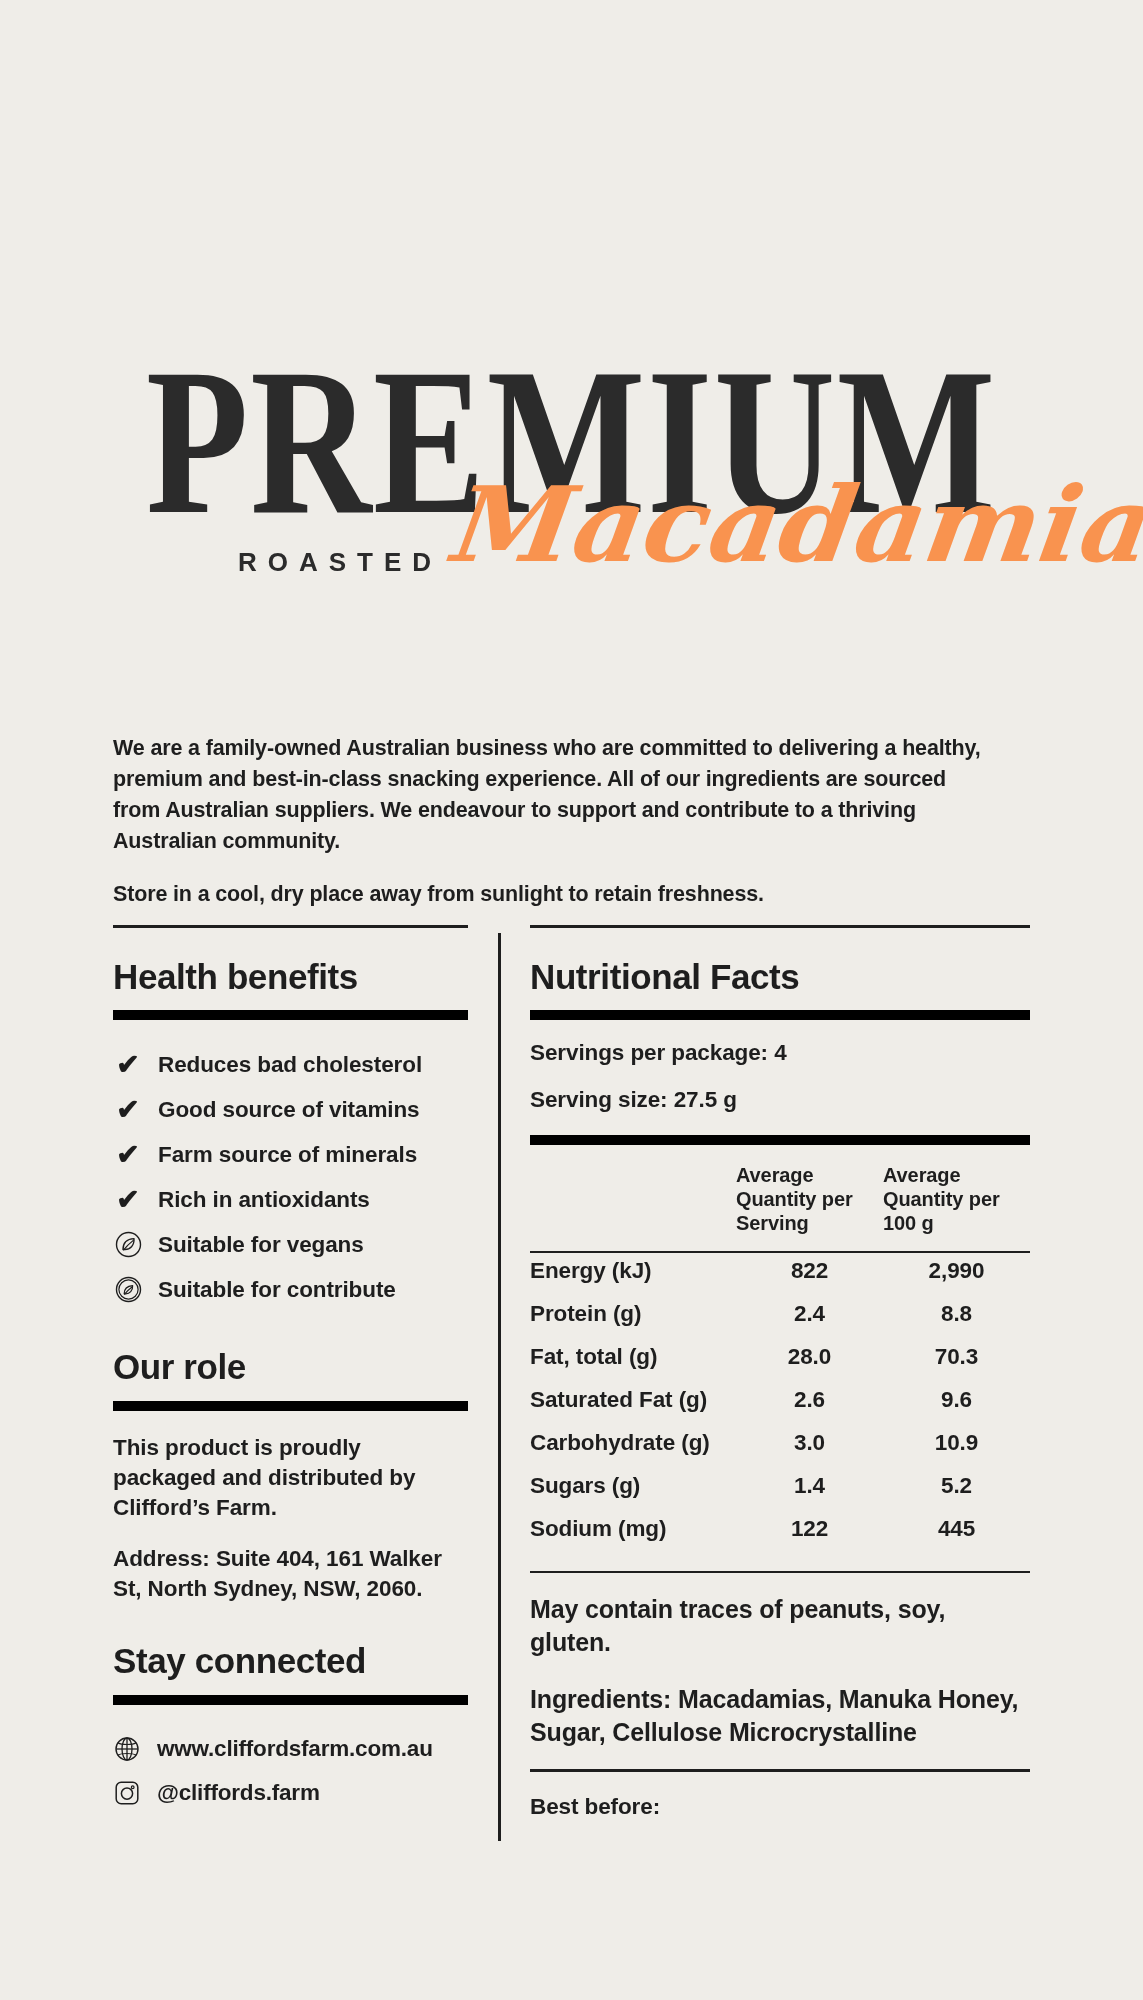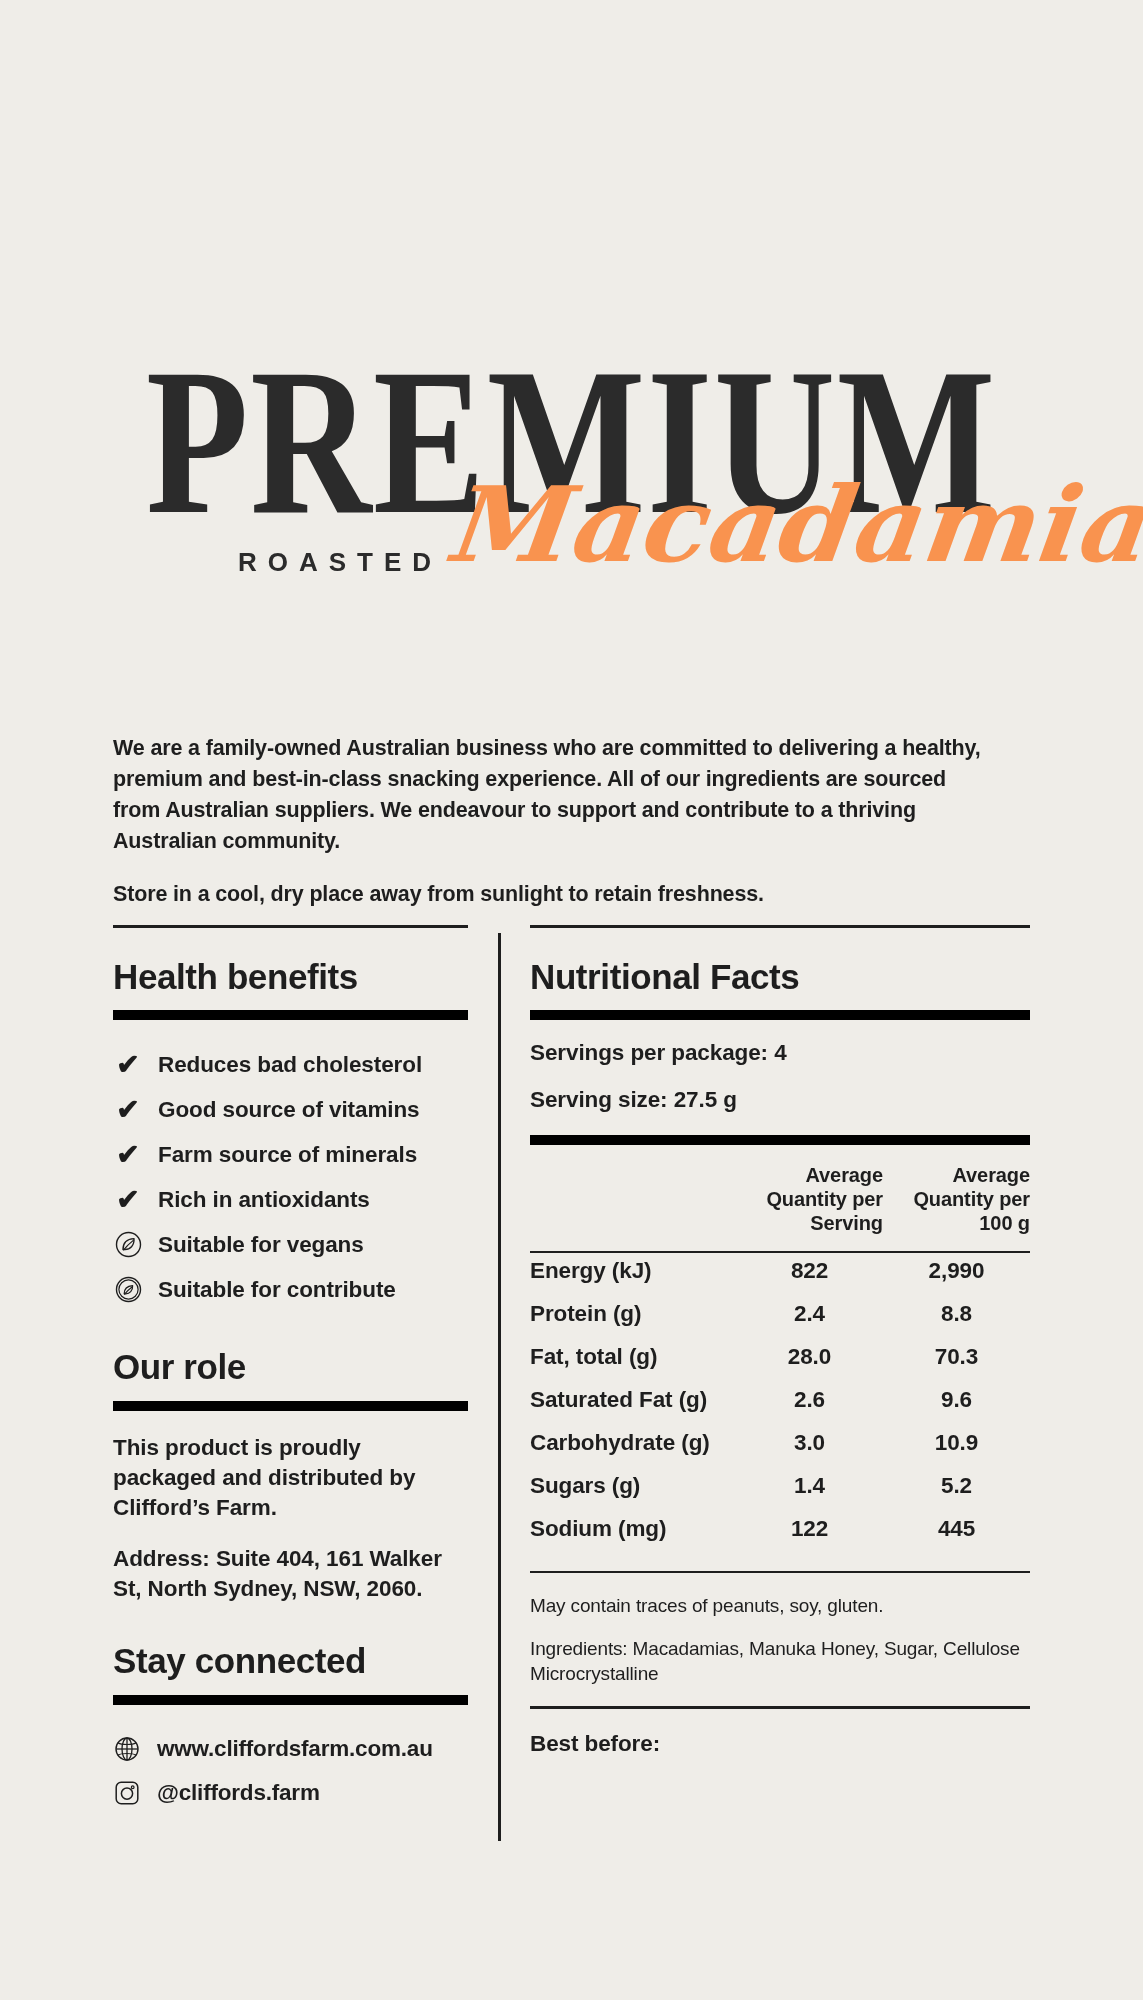--- a/index.html
+++ b/index.html
@@ -197,21 +197,21 @@
     width: 100%;
     border-collapse: collapse;
     font-size: 22.5px;
     font-weight: 700;
     letter-spacing: -0.1px;
   }
   table.nut th {
     font-weight: 700;
     font-size: 20px;
     line-height: 1.2;
-    text-align: right;
+    text-align: left;
     vertical-align: bottom;
     padding: 18px 0 16px;
   }
   table.nut th.blank { width: 206px; }
   table.nut th.c1 { width: 147px; }
   table.nut th.c2 { width: 147px; }
 
   table.nut thead tr { border-bottom: 2.5px solid #1e1e1e; }
 
   table.nut td { padding: 8.5px 0; }
@@ -223,27 +223,27 @@
     height: 10px;
     background: #000;
   }
 
   .thinrule {
     height: 2.5px;
     background: #1e1e1e;
   }
 
   .note {
-    font-size: 19px;
-    font-weight: 400;
+    font-size: 25px;
+    font-weight: 700;
     line-height: 1.32;
     letter-spacing: -0.15px;
   }
   .note.first { margin-top: 20px; }
-  .note + .note { margin-top: 18px; }
+  .note + .note { margin-top: 24px; }
 
   .bestbefore {
     font-size: 22.5px;
     font-weight: 700;
     letter-spacing: -0.1px;
     margin-top: 22px;
   }
   .gap20 { height: 20px; }
 </style>
 </head>

